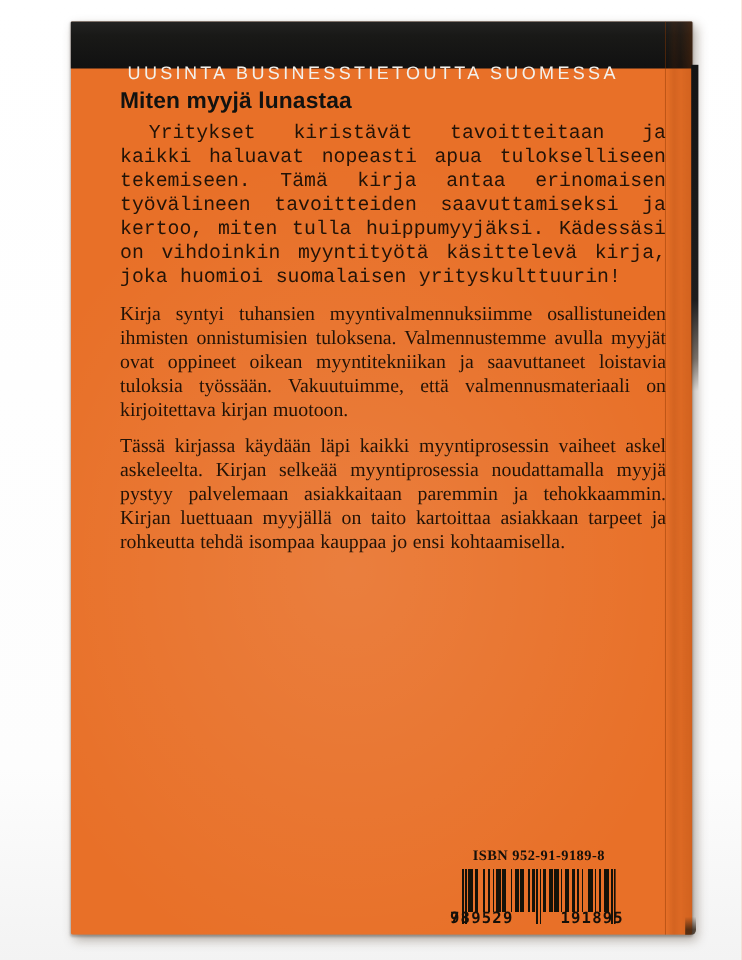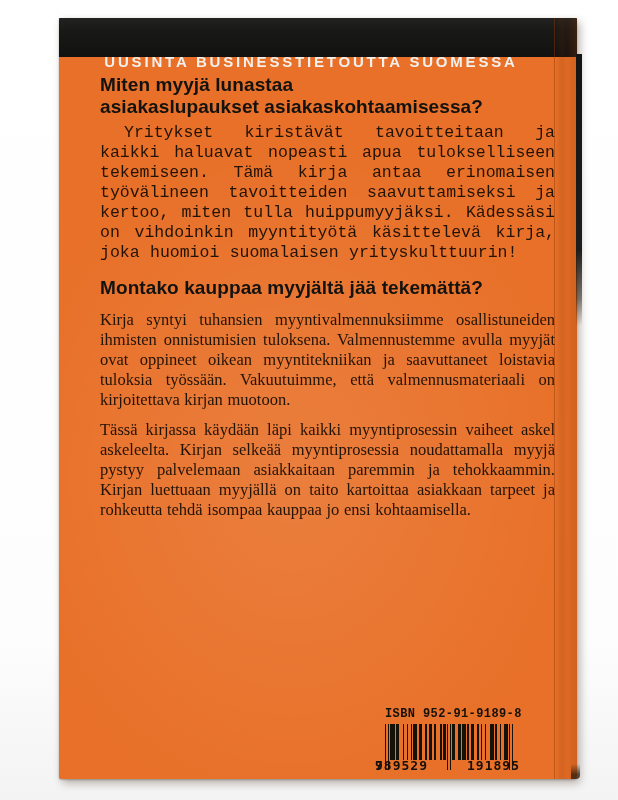--- a/index.html
+++ b/index.html
@@ -41,21 +41,21 @@
     border-radius:0 0 4px 0;
   }
   .banner{
     position:relative;height:39px;width:100%;
     background:linear-gradient(180deg,#222 0%, var(--banner-black,#191917) 30%, #111 100%);
     display:flex;align-items:center;justify-content:center;
     border-radius:1px 1px 0 0;
   }
   .banner span{
     font-family:"Liberation Sans", sans-serif;
-    font-weight:bold;font-size:15px;letter-spacing:2.8px;
+    font-weight:normal;font-size:15px;letter-spacing:2.8px;
     color:var(--banner-text,#F2F1ED);
     padding-right:14px;white-space:nowrap;margin-top:48px;
   }
   .content{
     padding:0 22px 0 41px;
     color:var(--ink,#231307);
   }
   .h{
     font-family:"Liberation Sans", sans-serif;
     font-weight:bold;color:#121210;
@@ -73,23 +73,23 @@
   .p2{margin-top:5px;font-family:Liberation Mono, monospace;}
   .p3{margin-top:10px;}
   .p4{margin-top:11px;}
   .p5{margin-top:6px;}
   .indent{text-indent:24px;}
   .barcode-area{
     position:absolute;right:62px;bottom:7px;width:140px;
     color:#15100a;
   }
   .isbn{
-    font-family:Liberation Mono, monospace;
+    font-family:Liberation Serif, serif;
     font-weight:bold;font-size:12px;letter-spacing:0.4px;
-    width:128px;padding-left:10px;
+    width:128px;padding-left:10px;text-align:center;
     white-space:nowrap;margin-bottom:3px;
   }
   .bars{display:block;margin-left:10px;}
   .digits{
     position:relative;height:13px;margin-top:-11px;
     font-family:"DejaVu Sans Mono", monospace;
     font-weight:bold;font-size:13px;letter-spacing:1px;
   }
   .digits span{position:absolute;top:0;line-height:13px;}
   .dg-prefix{left:0;}
@@ -102,24 +102,22 @@
 <div class="scan">
   <div class="book">
 
     <div class="banner">
       <span>UUSINTA BUSINESSTIETOUTTA SUOMESSA</span>
     </div>
 
     <div class="content">
       <h2 class="h h1">
         <span class="hline">Miten myyjä lunastaa</span>
-        <span class="hline">asiakaslupaukset asiakaskohtaamisessa?</span>
       </h2>
       <p class="p p2 indent">Yritykset kiristävät tavoitteitaan ja kaikki haluavat nopeasti apua tulokselliseen tekemiseen. Tämä kirja antaa erinomaisen työvälineen tavoitteiden saavuttamiseksi ja kertoo, miten tulla huippumyyjäksi. Kädessäsi on vihdoinkin myyntityötä käsittelevä kirja, joka huomioi suomalaisen yrityskulttuurin!</p>
-      <h2 class="h h2">Montako kauppaa myyjältä jää tekemättä?</h2>
       <p class="p p4">Kirja syntyi tuhansien myyntivalmennuksiimme osallistuneiden ihmisten onnistumisien tuloksena. Valmennustemme avulla myyjät ovat oppineet oikean myyntitekniikan ja saavuttaneet loistavia tuloksia työssään. Vakuutuimme, että valmennusmateriaali on kirjoitettava kirjan muotoon.</p>
       <p class="p p3">Tässä kirjassa käydään läpi kaikki myyntiprosessin vaiheet askel askeleelta. Kirjan selkeää myyntiprosessia noudattamalla myyjä pystyy palvelemaan asiakkaitaan paremmin ja tehokkaammin. Kirjan luettuaan myyjällä on taito kartoittaa asiakkaan tarpeet ja rohkeutta tehdä isompaa kauppaa jo ensi kohtaamisella.</p>
     </div>
 
     <div class="barcode-area">
       <div class="isbn">ISBN 952-91-9189-8</div>
       <svg id="barcode" class="bars" width="128" height="46" viewBox="0 0 128 46" shape-rendering="crispEdges">
           <rect x="0.00" y="0" width="1.47" height="46" fill="#161208"></rect>
           <rect x="2.69" y="0" width="1.47" height="46" fill="#161208"></rect>
           <rect x="5.39" y="0" width="1.47" height="36" fill="#161208"></rect>

